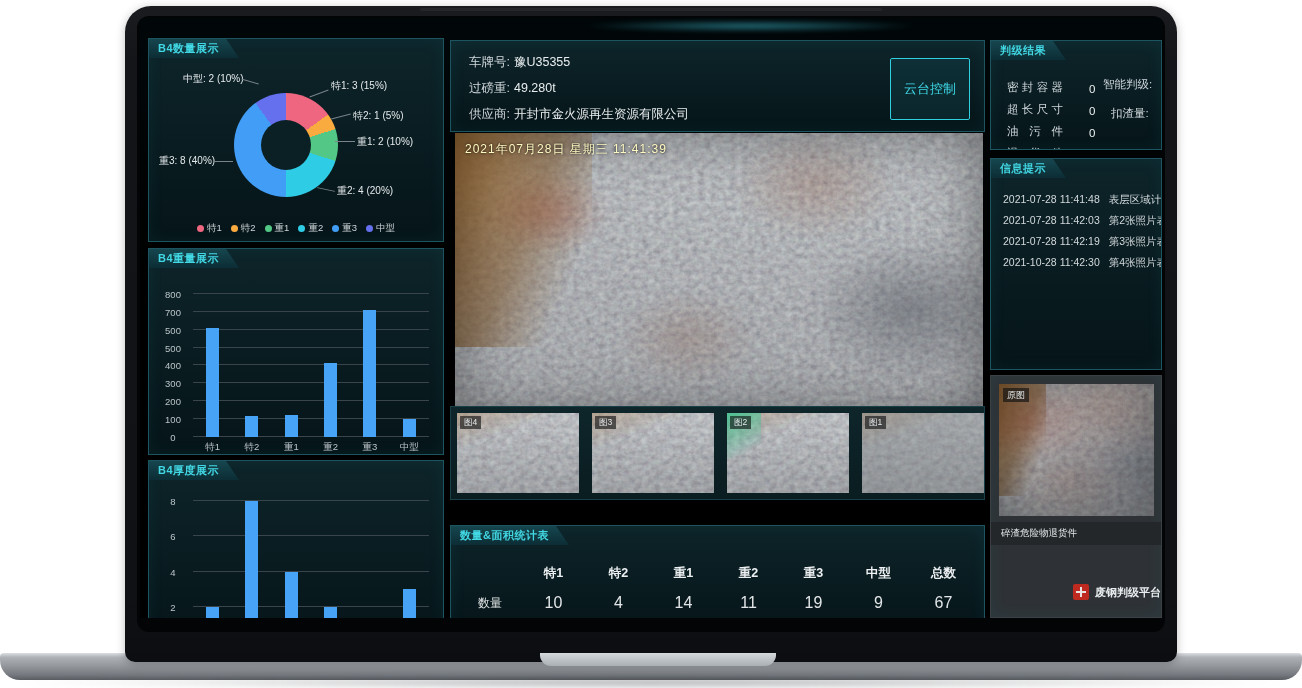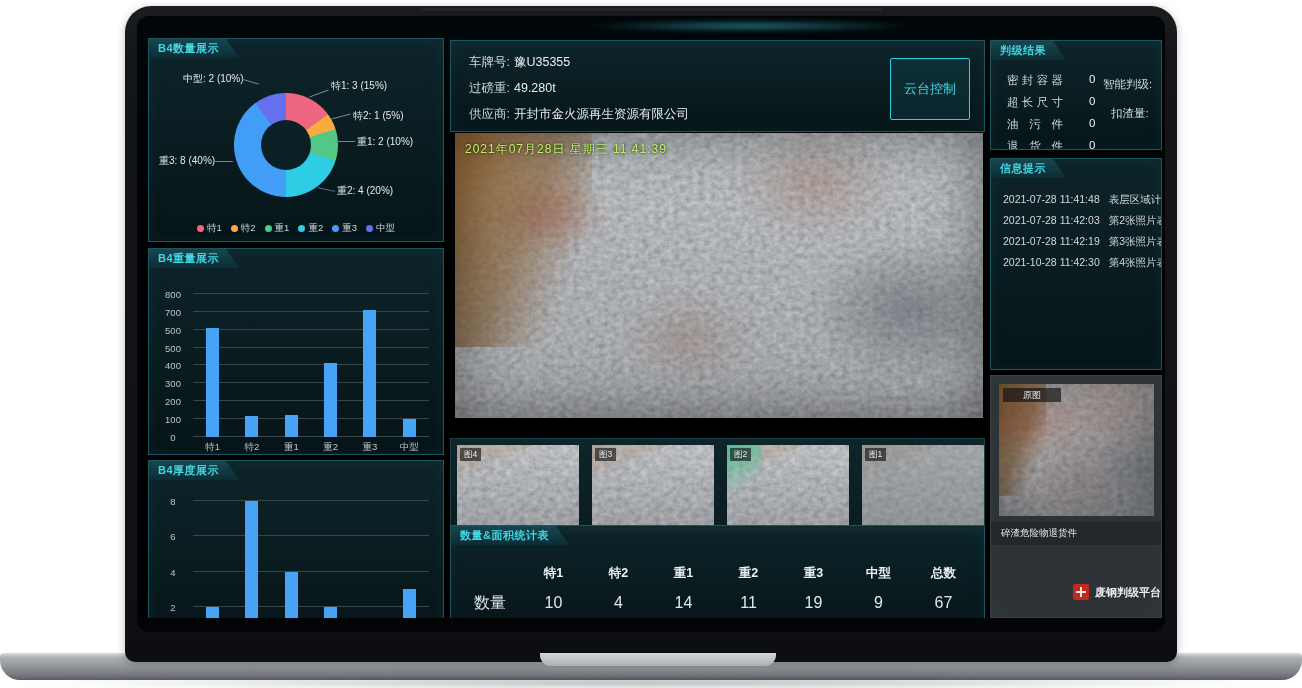--- a/index.html
+++ b/index.html
@@ -66,59 +66,59 @@
   .photo .tint { position:absolute; inset:0;
     background:
       radial-gradient(90px 60px at 18% 28%, rgba(150,62,40,.30), transparent 70%),
       radial-gradient(120px 80px at 68% 18%, rgba(140,74,46,.24), transparent 70%),
       radial-gradient(100px 70px at 44% 72%, rgba(118,62,40,.20), transparent 70%),
       radial-gradient(140px 100px at 86% 62%, rgba(52,58,68,.38), transparent 72%),
       linear-gradient(180deg, rgba(70,76,84,.18), rgba(40,44,50,.28)); }
   .photo .machine { position:absolute; left:0; top:0; width:26%; height:75%;
     background:linear-gradient(112deg, rgba(172,108,34,.92) 0%, rgba(150,94,32,.55) 48%, rgba(150,94,32,0) 78%); }
   .photo .vignette { position:absolute; inset:0; box-shadow:inset 0 0 60px rgba(0,0,0,.45); }
-  .photo-stamp { position:absolute; left:10px; top:8px; font-size:12px; color:#bef264; text-shadow:0 0 3px #000; letter-spacing:1px; }
+  .photo-stamp { position:absolute; left:10px; top:8px; font-size:12px; color:#fef9c3; text-shadow:0 0 3px #000; letter-spacing:1px; }
 
   .thumbs { position:absolute; background:linear-gradient(180deg,#0e2529,#0a1d21); border:1px solid #173f47;
     display:flex; align-items:center; gap:13px; padding:6px; }
   .thumb { position:relative; width:122px; height:80px; overflow:hidden; background:#777b7f; flex:none; cursor:pointer; }
   .thumb.selected { outline:2px solid #e03b30; outline-offset:-2px; }
   .thumb svg { position:absolute; inset:0; width:100%; height:100%; }
   .thumb .tint { position:absolute; inset:0;
     background:linear-gradient(160deg, rgba(150,96,40,.35) 0%, rgba(150,96,40,0) 30%),
                linear-gradient(180deg, rgba(70,76,84,.15), rgba(40,44,50,.3)); }
   .thumb .green-patch { position:absolute; left:0; top:0; width:34px; height:46px;
     background:linear-gradient(150deg, rgba(44,205,150,.75), rgba(44,205,150,0) 80%); }
   .thumb .gray-wash { position:absolute; inset:0; background:rgba(122,126,130,.38); }
   .thumb-badge { position:absolute; left:3px; top:3px; padding:0 4px; font-size:8.5px; line-height:13px;
     color:#e6eaec; background:rgba(10,12,14,.6); }
 
   .stats-cells { position:absolute; left:8px; right:8px; top:32px; }
   .stats-row { display:grid; grid-template-columns:62px repeat(7,1fr); align-items:center; height:30px; }
   .stats-row .c { text-align:center; font-size:16px; color:#e2e6e8; }
   .stats-row.head .c { font-weight:bold; font-size:12.5px; color:#edf0f2; }
-  .stats-row .rl { text-align:center; font-size:16px; color:#dfe3e5; }
+  .stats-row .rl { text-align:center; font-size:12px; color:#dfe3e5; }
 
   
   .grade-rows { position:absolute; left:16px; top:32px; }
-  .grade-row { height:22px; font-size:11.5px; color:#ced6da; display:flex; align-items:flex-start; }
+  .grade-row { height:22px; font-size:11.5px; color:#ced6da; display:flex; align-items:flex-end; }
   .grade-row .gl { display:inline-block; width:56px; text-align:justify; text-align-last:justify; }
   .grade-row .gv { margin-left:26px; color:#eef1f2; }
   .grade-side { position:absolute; left:112px; top:36px; width:120px; font-size:11.5px; color:#ced6da; }
   .grade-side div { margin-bottom:14px; white-space:nowrap; }
   .grade-side div:last-child { padding-left:8px; }
 
   .logs { position:absolute; left:12px; top:30px; right:0; }
   .log-line { font-size:10.5px; line-height:21px; color:#d3d9dc; white-space:nowrap; overflow:hidden; }
   .log-line .lt { color:#d3d9dc;margin-top:32px; }
   .log-line .lx { margin-left:9px; }
 
   .orig-panel { background:#2e3236; border:1px solid #3b4045; }
   .orig-photo { position:absolute; left:8px; top:8px; width:155px; height:132px; }
-  .orig-badge { position:absolute; left:4px; top:4px; padding:0 20px; font-size:9px; line-height:14px;
+  .orig-badge { position:absolute; left:4px; top:4px; padding:0 4px; font-size:9px; line-height:14px;
     color:#e2e6e8; background:rgba(15,17,19,.65); }
   .orig-caption { position:absolute; left:0; right:0; top:146px; padding:5px 10px; font-size:9.5px;
     color:#e3e7e9; background:#24272a; }
   .brand-row { position:absolute; left:0; right:0; top:208px; display:flex; justify-content:flex-end; align-items:center; gap:6px; }
   .brand-logo { width:16px; height:16px; background:#bf2a20; border-radius:2px; position:relative; }
   .brand-logo::after { content:''; position:absolute; inset:3px; background:
       linear-gradient(90deg, transparent 40%, #e9e3e1 40%, #e9e3e1 60%, transparent 60%),
       linear-gradient(0deg, transparent 40%, #e9e3e1 40%, #e9e3e1 60%, transparent 60%); }
   .brand-text { font-size:11px; font-weight:bold; color:#e9edef; }
 </style>
@@ -295,21 +295,21 @@
           <svg preserveAspectRatio="none">
               <rect width="100%" height="100%" fill="#7d8084"></rect>
               <rect width="100%" height="100%" filter="url(#scrap)" opacity="0.9"></rect>
             </svg>
           <div class="machine"></div>
           <div class="tint"></div>
           <div class="vignette"></div>
           <div class="photo-stamp">2021年07月28日 星期三 11:41:39</div>
         </div>
 
-        <div class="thumbs" style="left:310px; top:420px; width:535px; height:94px;" id="thumbs">
+        <div class="thumbs" style="left:310px; top:388px; width:535px; height:94px;" id="thumbs">
             <div class="thumb selected">
               <svg preserveAspectRatio="none">
                 <rect width="100%" height="100%" fill="#82858a"></rect>
                 <rect width="100%" height="100%" filter="url(#scrap)" opacity="0.9"></rect>
               </svg>
               <div class="tint"></div>
               <div class="thumb-badge">图4</div>
             </div>
             <div class="thumb">
               <svg preserveAspectRatio="none">

